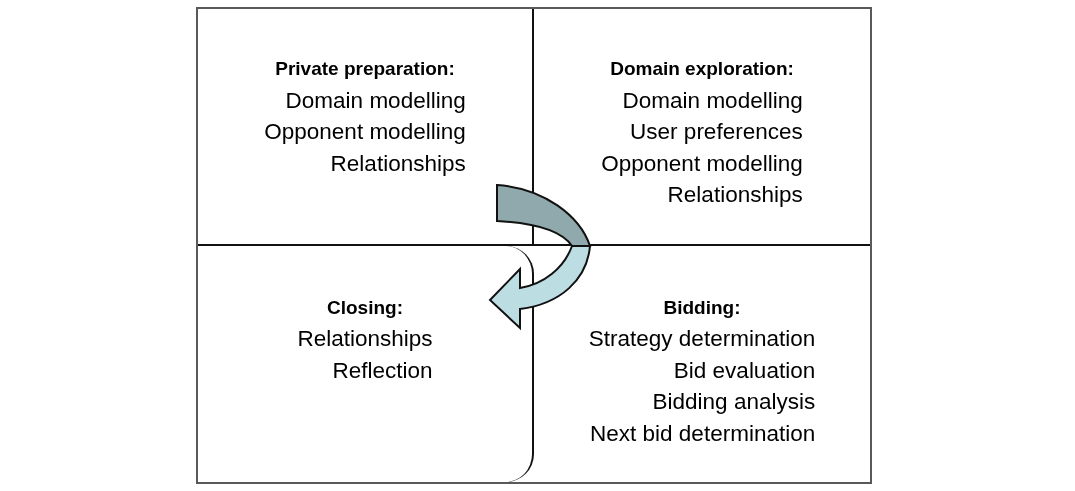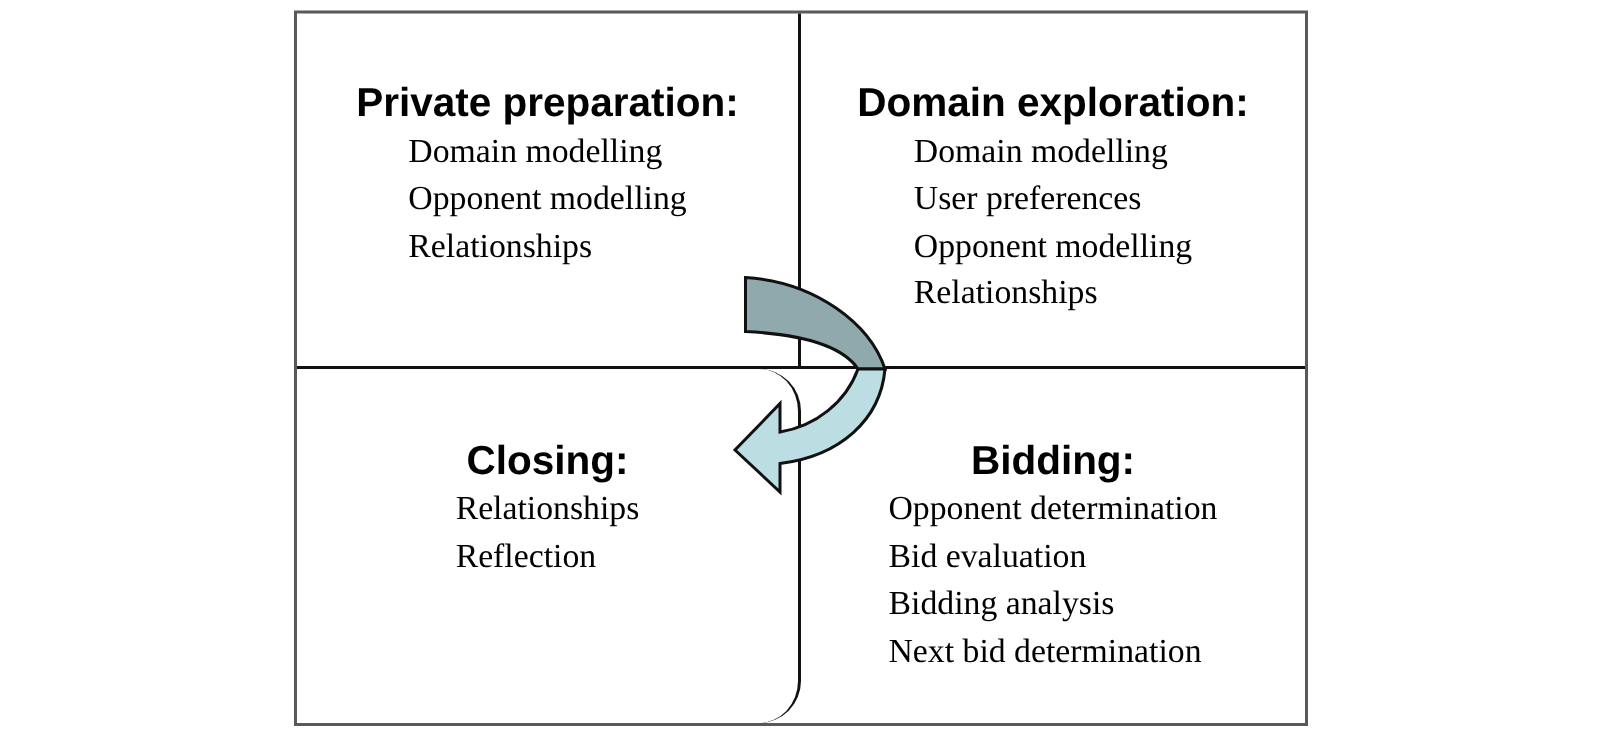--- a/index.html
+++ b/index.html
@@ -42,33 +42,32 @@
     flex-direction: column;
     align-items: center;
     padding-top: 44px;
   }
   .quadrant.tl { border-right: 2px solid #111111; border-bottom: 2px solid #111111; }
   .quadrant.tr { border-bottom: 2px solid #111111; }
   .quadrant.bl { border-right: 2px solid #111111; border-radius: 28px; }
   .quadrant.br { }
 
   .quadrant-title {
-    font-size: 27px;
+    font-size: 19px;
     font-weight: bold;
     color: #000000;
     line-height: 31.5px;
     white-space: nowrap;
     text-align: center;
   }
   .quadrant-items {
     list-style: none;
     margin: 0;
     padding: 0;
-    text-align: left;
-    font-family: Liberation Serif, serif;
+    text-align: right;
   }
   .quadrant-items li {
     font-size: 22.5px;
     font-weight: normal;
     color: #000000;
     line-height: 31.5px;
     white-space: nowrap;
   }
 
   
@@ -115,21 +114,21 @@
       <div class="quadrant-title">Closing:</div>
       <ul class="quadrant-items">
         <li>Relationships</li>
         <li>Reflection</li>
       </ul>
     </div>
 
     <div class="quadrant br">
       <div class="quadrant-title">Bidding:</div>
       <ul class="quadrant-items">
-        <li>Opponent determination</li>
+        <li>Strategy determination</li>
         <li>Bid evaluation</li>
         <li>Bidding analysis</li>
         <li>Next bid determination</li>
       </ul>
     </div>
 
   </div>
 </div>
 
 <svg id="cycle-arrow" viewBox="0 0 112 140">

